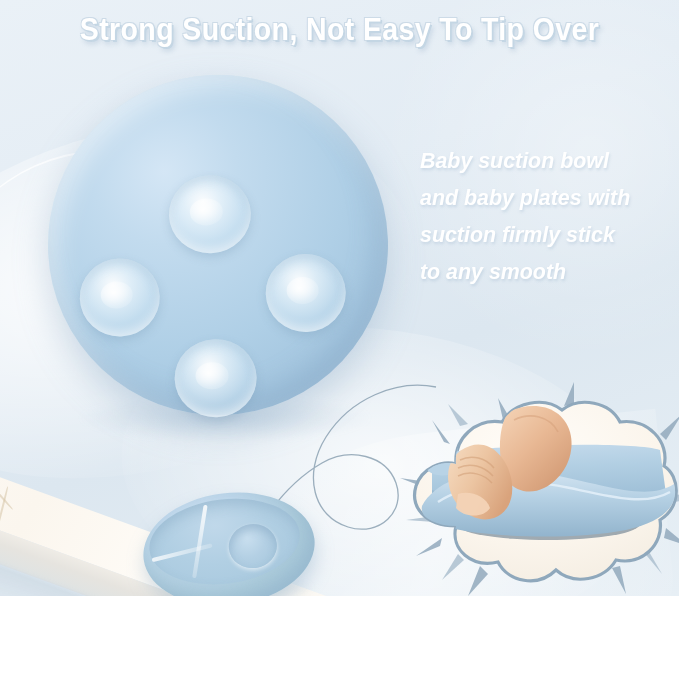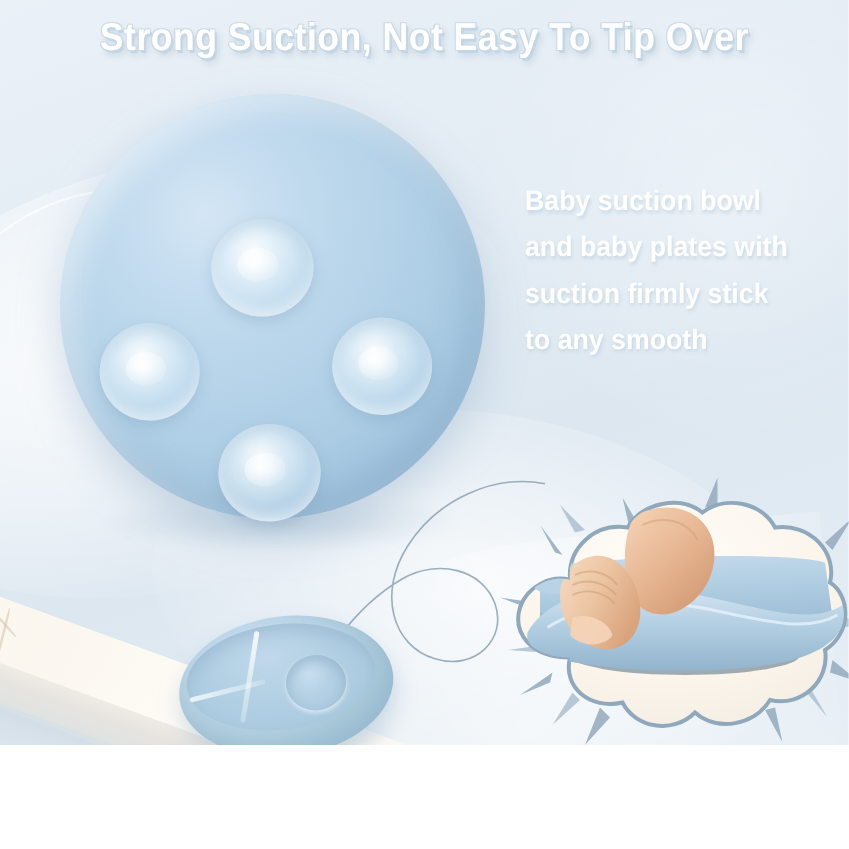--- a/index.html
+++ b/index.html
@@ -84,20 +84,21 @@
     position: absolute;
     left: 420px;
     top: 142px;
     width: 250px;
     color: #ffffff;
     font-size: 22.5px;
     font-weight: 700;
     line-height: 37px;
     font-stretch: condensed;
     text-shadow: 1px 2px 3px rgba(150,175,200,0.35);
+    font-style: italic;
   }
   .bodycopy .ln { display: block; transform: scaleX(0.95); transform-origin: left center; }
 
   
   .bowl {
     position: absolute;
     left: 48px; top: 75px;
     width: 340px; height: 340px;
     border-radius: 50%;
     background:

